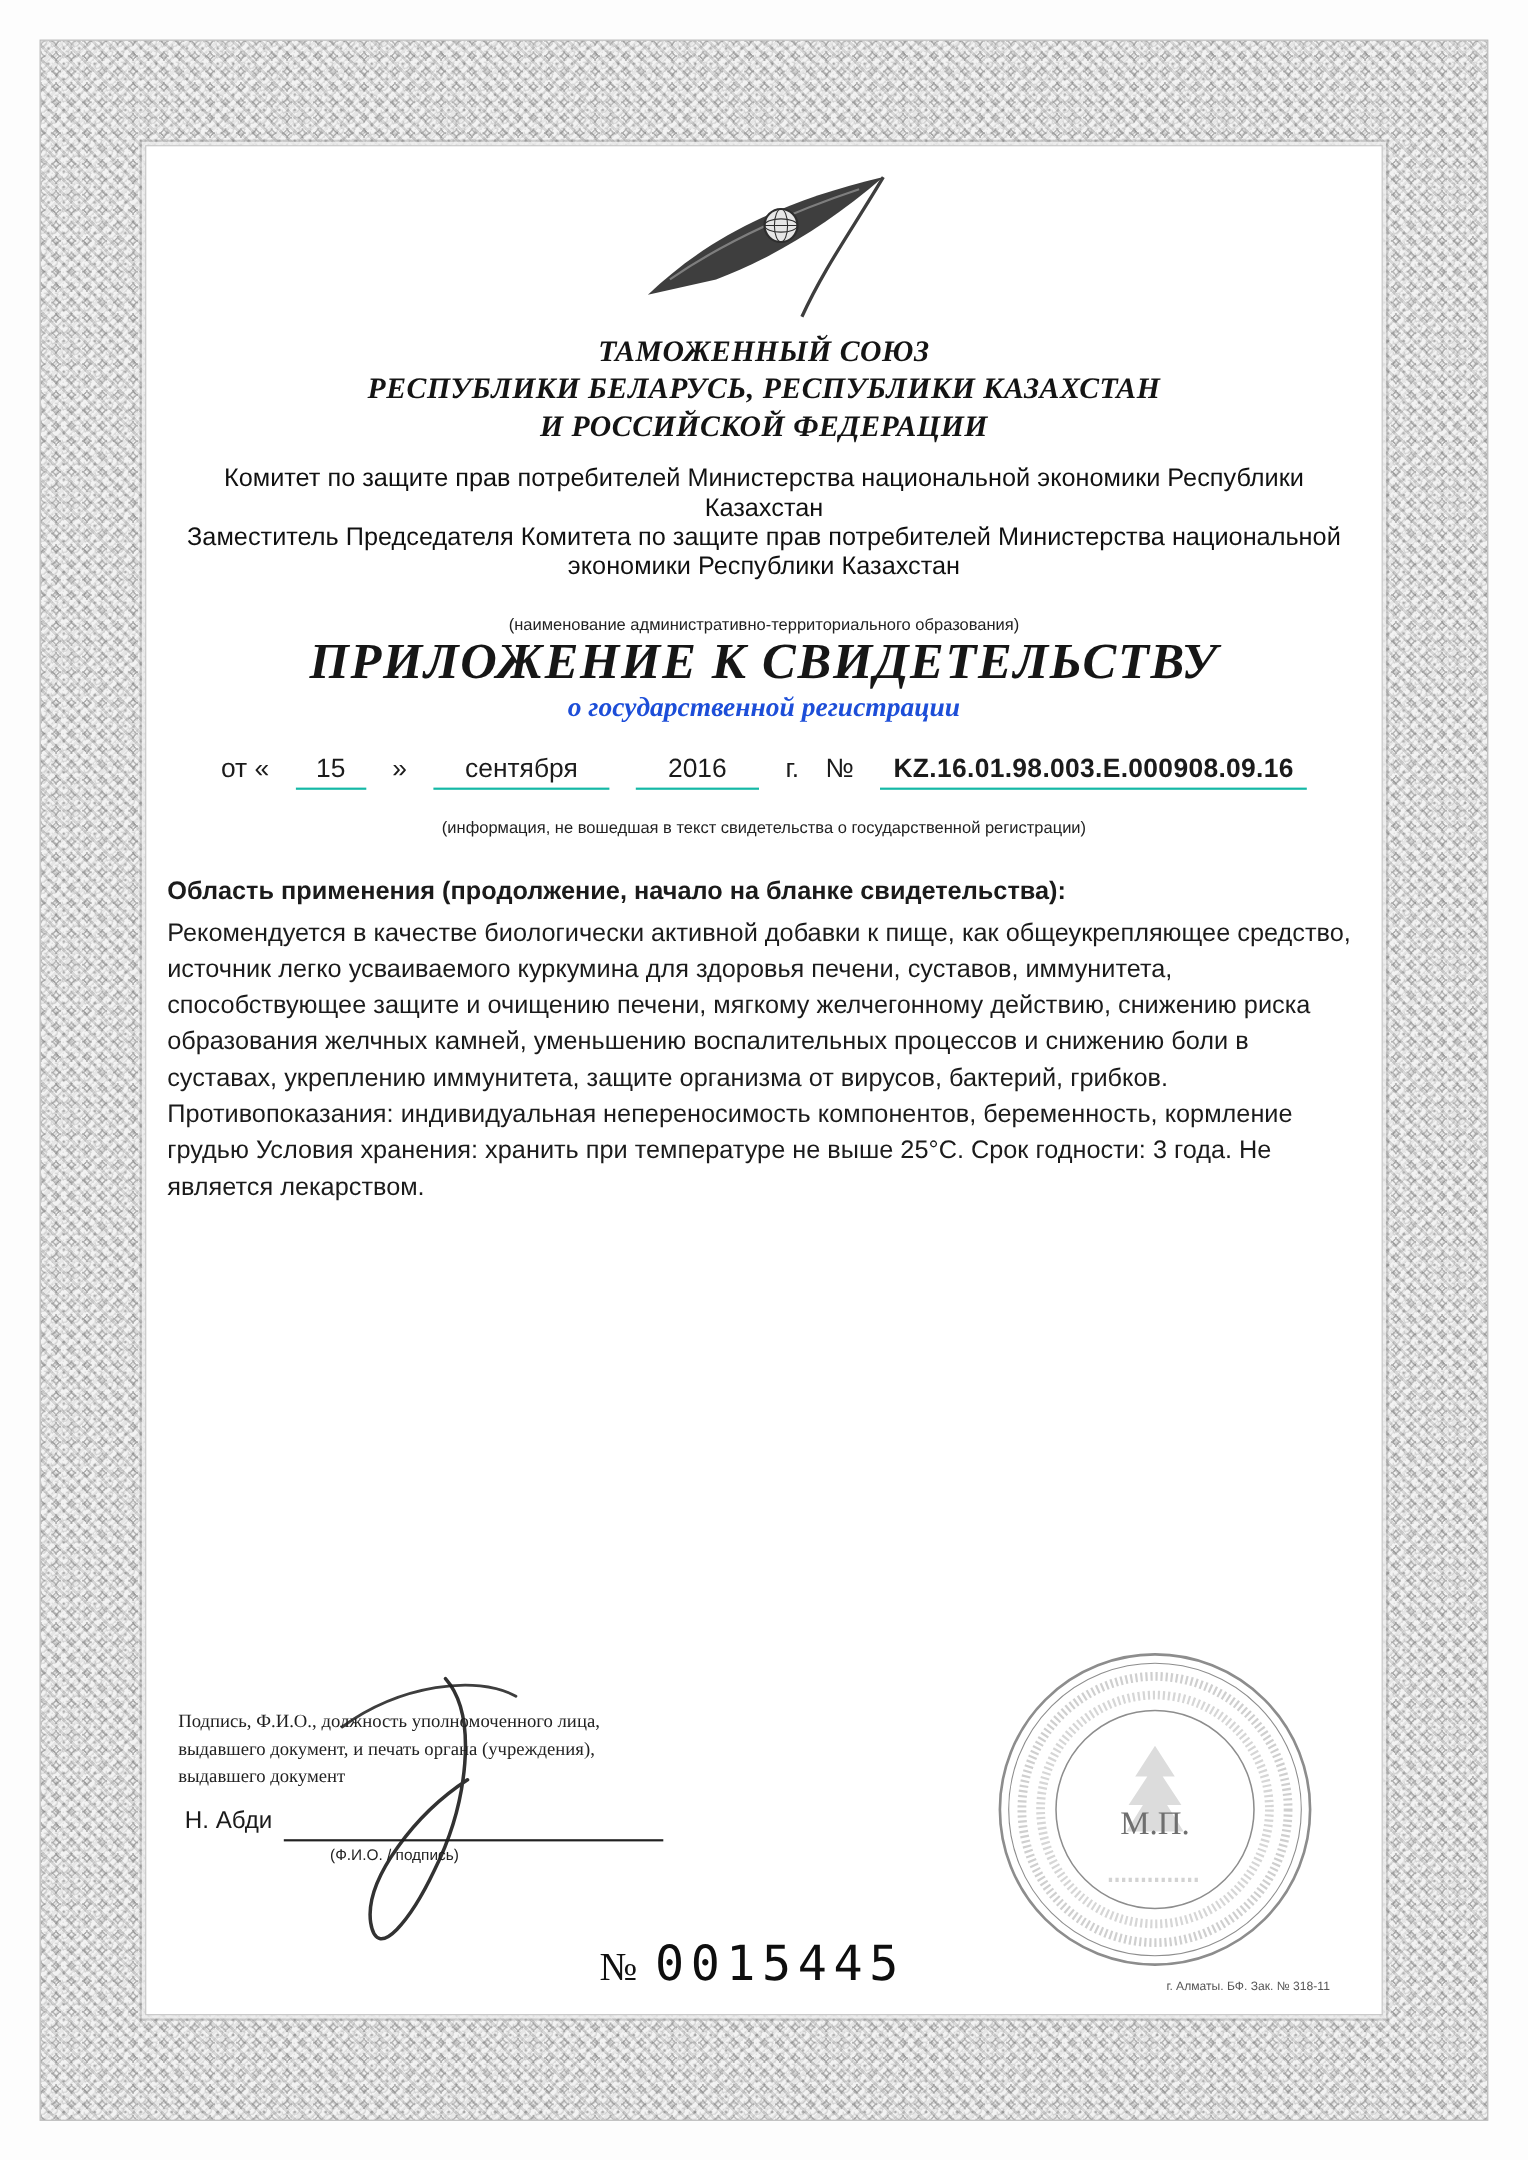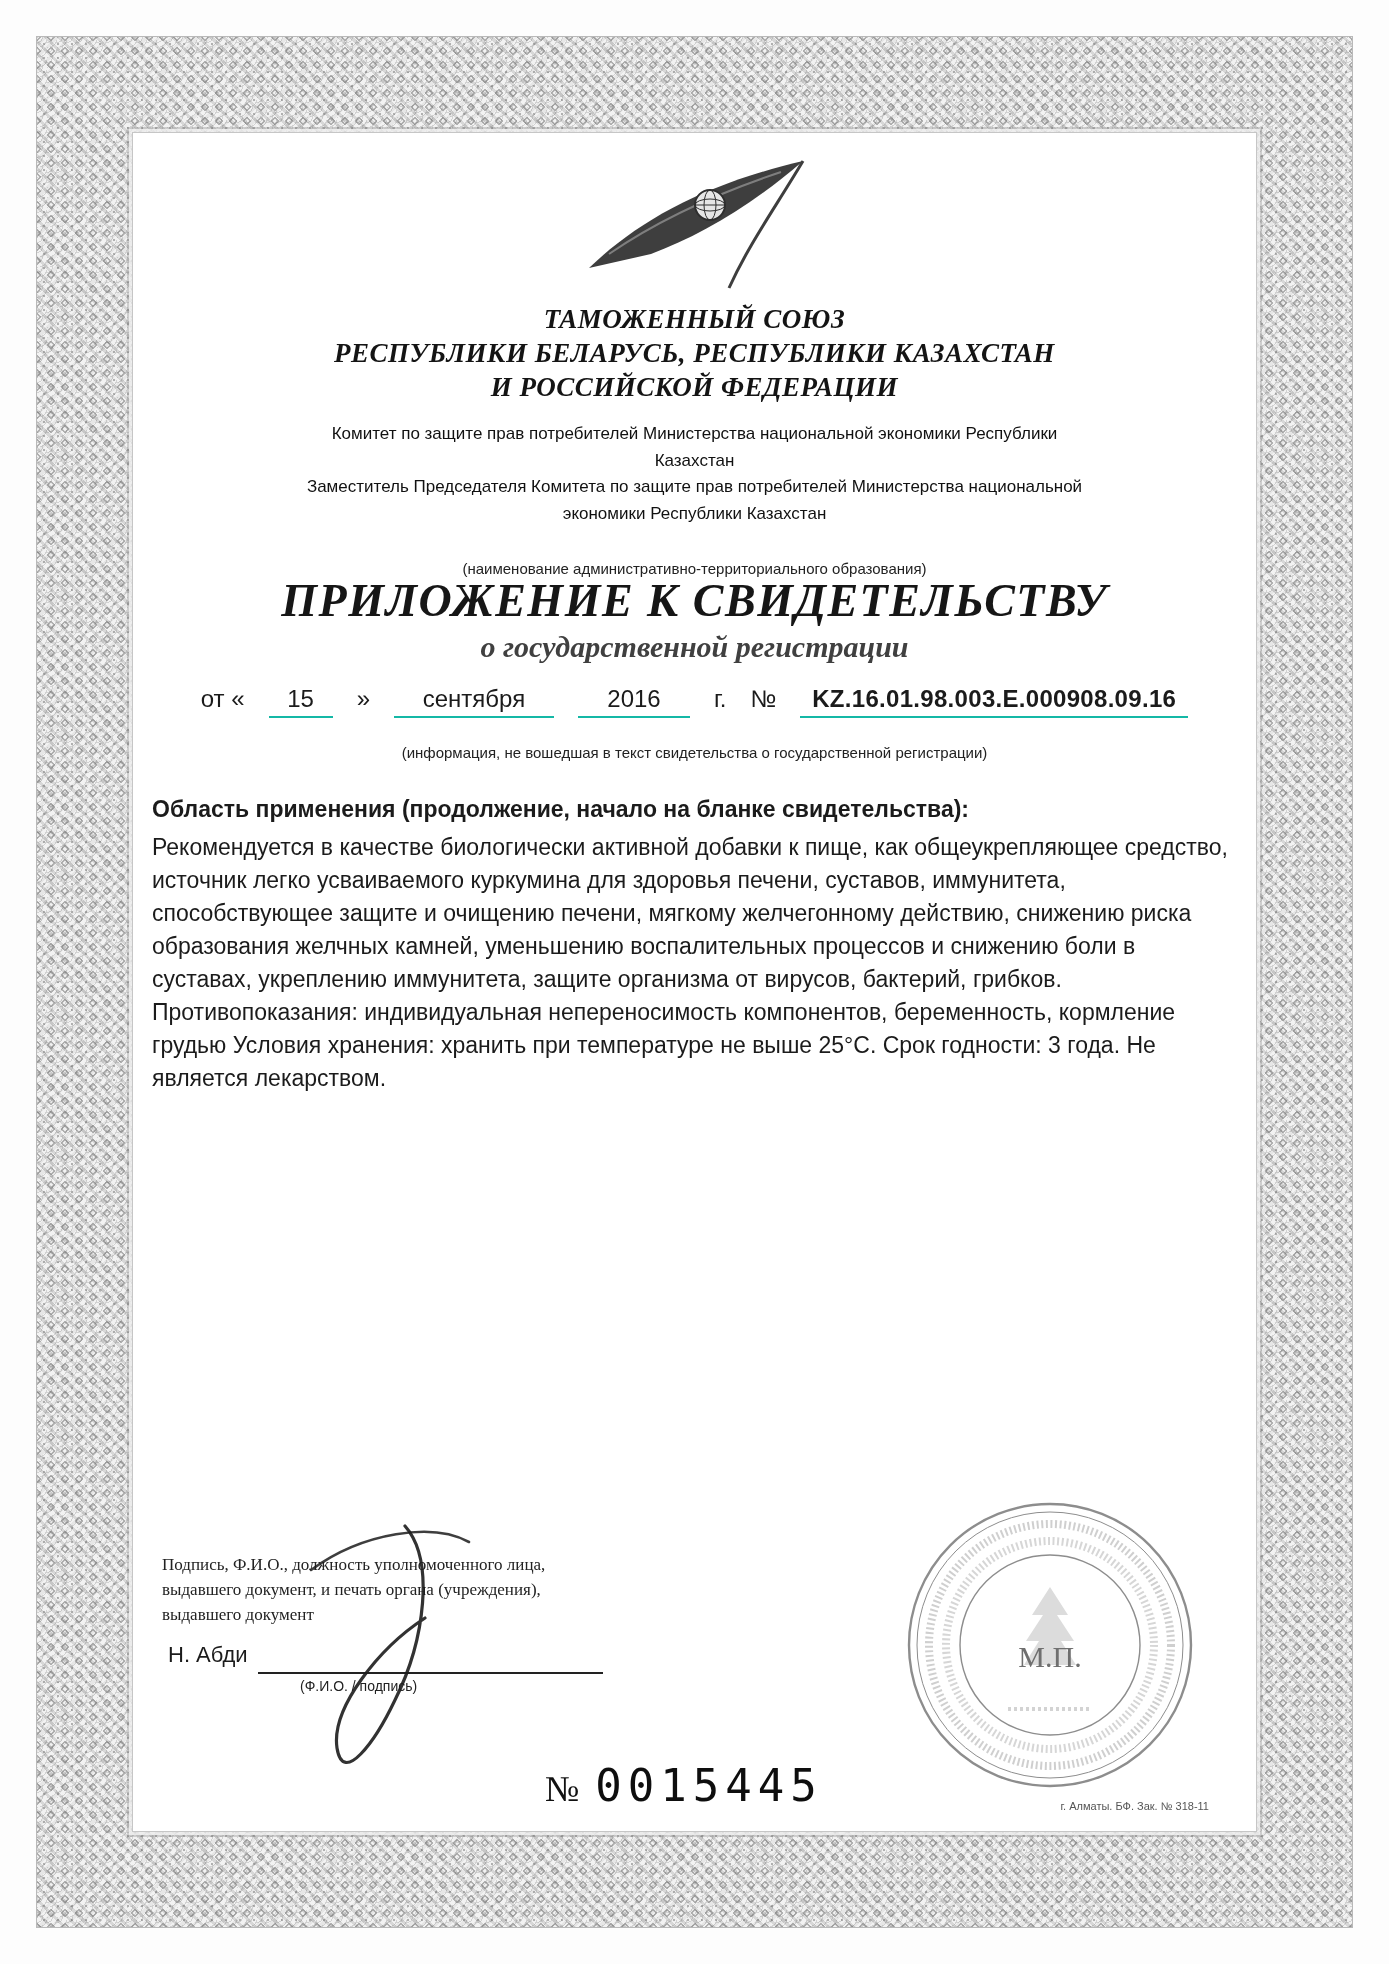--- a/index.html
+++ b/index.html
@@ -26,24 +26,24 @@
     content:""; position:absolute; inset:96px; background:#fff;
     box-shadow: 0 0 0 1px #c6c6c6, 0 0 0 4px rgba(255,255,255,.65), 0 0 0 6px rgba(140,140,140,.35);
   }
 
   .abs { position:absolute; }
   .center { left:152px; right:152px; text-align:center; }
 
   
   .t-serif-bold-it { font-family:"Liberation Serif", serif; font-style:italic; font-weight:bold; }
   .title-line { font-size:27px; line-height:34px; letter-spacing:.5px; color:#141414; }
-  .committee-line { font-size:17px; line-height:26.5px; color:#111; }
+  .committee-line { font-size:23px; line-height:26.5px; color:#111; }
   .small-caption { font-size:15px; color:#222; }
   .doc-title { font-size:46px; letter-spacing:1.5px; color:#161616; }
-  .doc-subtitle { font-size:30px; color:#404040; }
+  .doc-subtitle { font-size:25px; color:#1d4ed8; }
 
   .date-line { display:flex; justify-content:center; align-items:baseline; gap:24px; font-size:24px; }
   .u { display:inline-block; border-bottom:2px solid #14b8a6; text-align:center; padding:0 12px 3px; }
   .u-day   { min-width:64px; }
   .u-month { min-width:160px; }
   .u-year  { min-width:112px; }
   .u-num   { min-width:340px; font-weight:bold; letter-spacing:.3px; }
 
   .app-heading { font-size:23px; font-weight:bold; }
   .app-body { font-size:23px; line-height:33px; text-align:left; }

